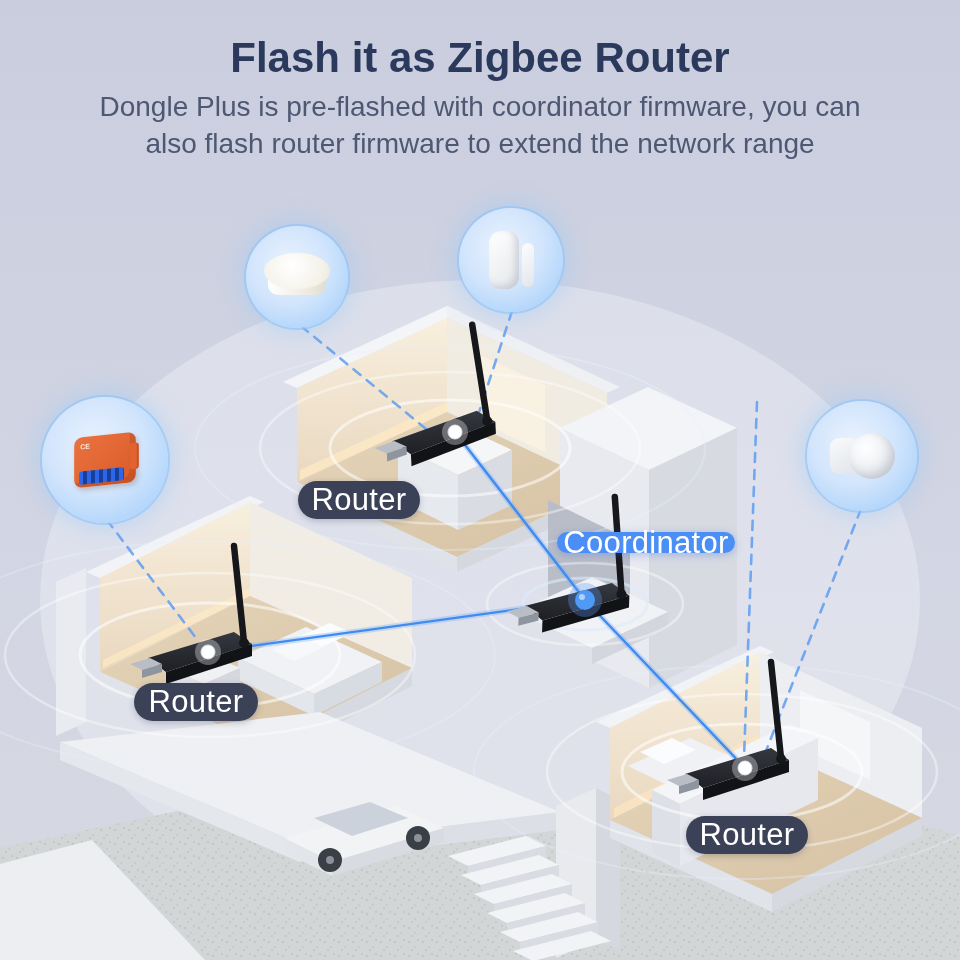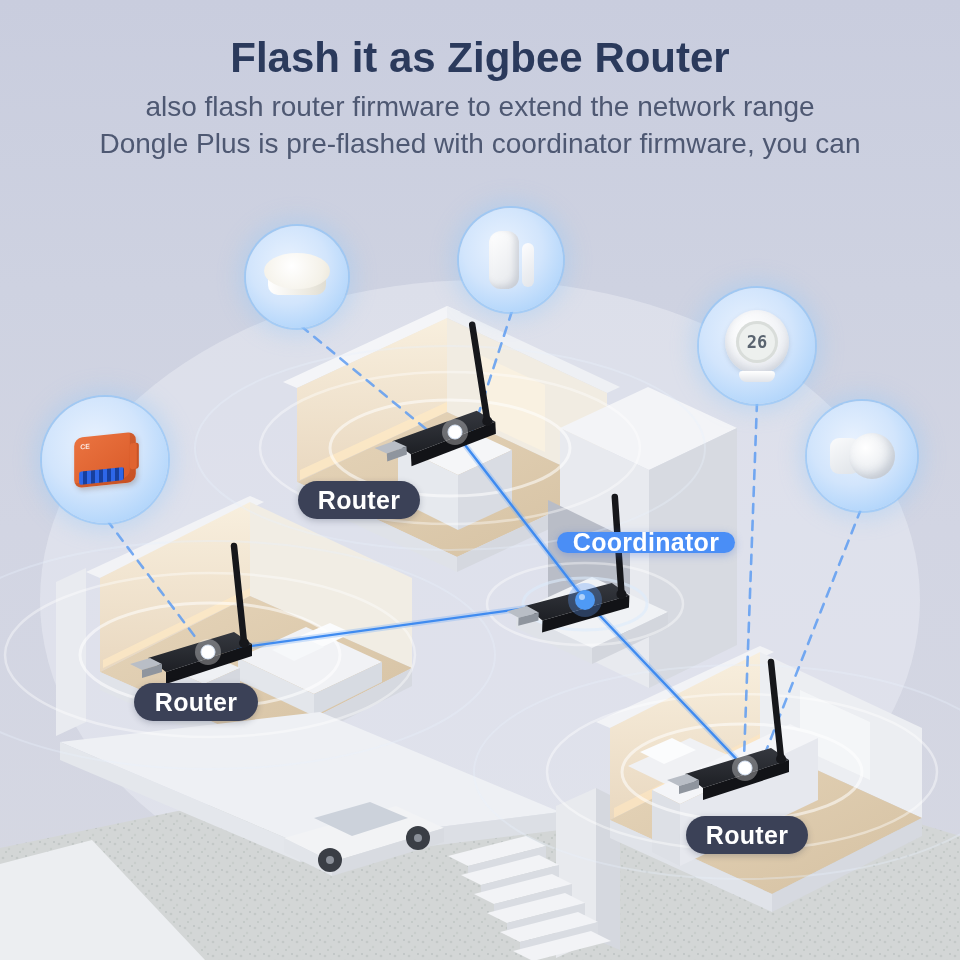--- a/index.html
+++ b/index.html
@@ -8,23 +8,23 @@
     font-family:"Liberation Sans", sans-serif;
     background:linear-gradient(180deg,#c9cdde 0%,#ced2e1 30%,#d2d5e3 55%,#d6d8e2 100%);
   }
   .scene{position:absolute; left:0; top:0; z-index:1;}
   
   .hdr{position:absolute; left:0; top:0; width:100%; text-align:center; z-index:5;}
   .title{margin-top:34px; font-size:42px; font-weight:bold; color:#2b3a5c; letter-spacing:0px;}
   .subtitle{margin-top:6px; font-size:28px; line-height:37px; color:#4e5872;}
   
   .pill{
-    position:absolute; z-index:4; color:#ffffff; font-size:25px;
+    position:absolute; z-index:4; color:#ffffff; font-size:31px;
     display:flex; align-items:center; justify-content:center;
-    border-radius:20px; letter-spacing:.3px;font-weight:bold;
+    border-radius:20px; letter-spacing:.3px;
   }
   .pill.dark{background:#3b4157; box-shadow:0 2px 6px rgba(40,46,70,.25);}
   .pill.blue{background:#4a8ef6; box-shadow:0 2px 8px rgba(60,110,220,.35);}
   .pill-router-top{left:298px; top:481px; width:122px; height:38px;}
   .pill-coordinator{left:557px; top:532px; width:178px; height:21px;}
   .pill-router-left{left:134px; top:683px; width:124px; height:38px;}
   .pill-router-bottom{left:686px; top:816px; width:122px; height:38px;}
   
   .bubble{
     position:absolute; z-index:3; border-radius:50%;
@@ -274,22 +274,22 @@
       <circle cx="745" cy="768" r="7" fill="#ffffff" stroke="#d9e6f8" stroke-width="1"></circle>
       <circle cx="585" cy="600" r="17" fill="rgba(96,156,245,.32)"></circle>
       <circle cx="585" cy="600" r="10" fill="#4f9af5"></circle>
       <circle cx="582" cy="597" r="3" fill="rgba(255,255,255,.55)"></circle>
     </g>
   </svg>
 
   <div class="hdr">
     <div class="title">Flash it as Zigbee Router</div>
     <div class="subtitle">
+      <div>Dongle Plus is pre-flashed with coordinator firmware, you can</div>
       <div>also flash router firmware to extend the network range</div>
-      <div>Dongle Plus is pre-flashed with coordinator firmware, you can</div>
     </div>
   </div>
 
   <div class="bubble bub-relay">
     <div class="relay">
       <span class="relay-mark">CE</span>
       <span class="relay-notch"></span>
       <span class="relay-terminals"></span>
     </div>
   </div>
@@ -301,28 +301,20 @@
     </div>
   </div>
 
   <div class="bubble bub-door">
     <div class="door">
       <span class="door-main"></span>
       <span class="door-bar"></span>
     </div>
   </div>
 
-  <div class="bubble bub-thermo">
-    <div class="thermo">
-      <div class="thermo-face">
-        <div class="thermo-lcd">26</div>
-      </div>
-      <div class="thermo-base"></div>
-    </div>
-  </div>
 
   <div class="bubble bub-motion">
     <div class="motion">
       <span class="motion-mount"></span>
       <span class="motion-head">
         <span class="motion-lens"></span>
       </span>
     </div>
   </div>
 

